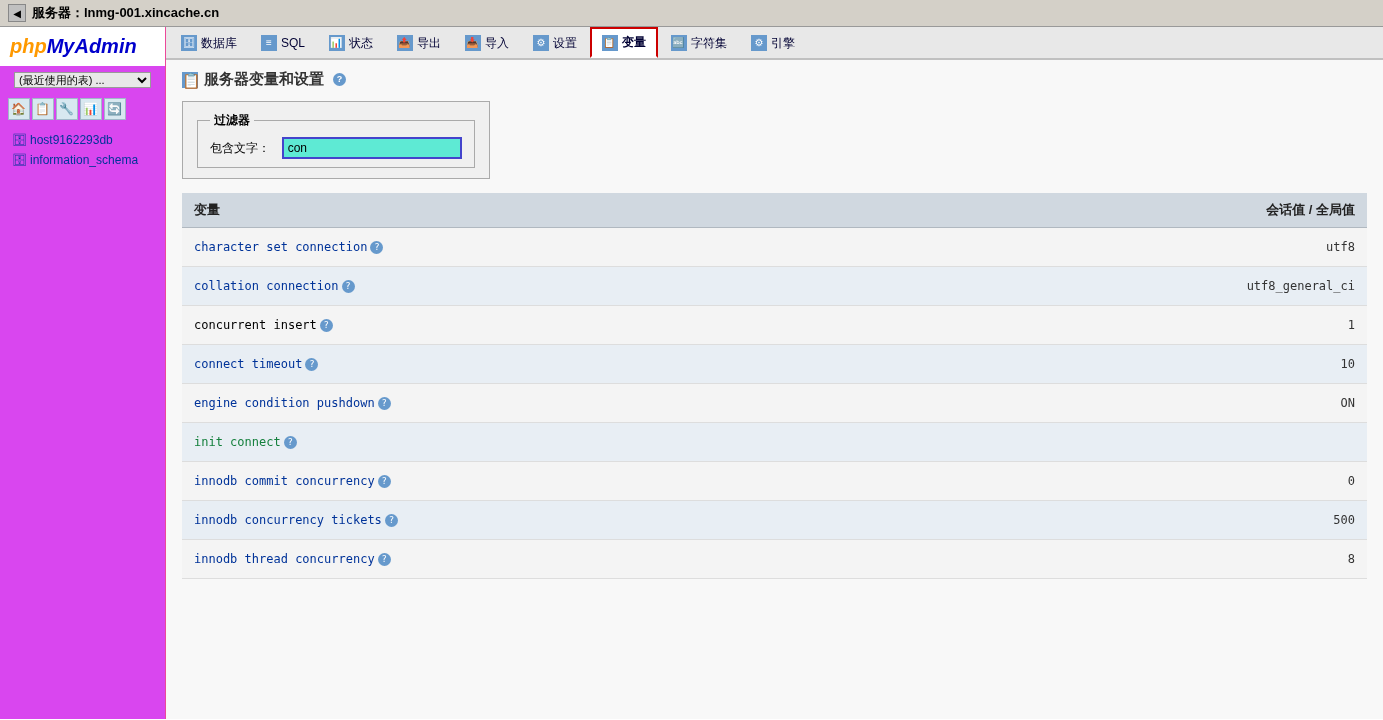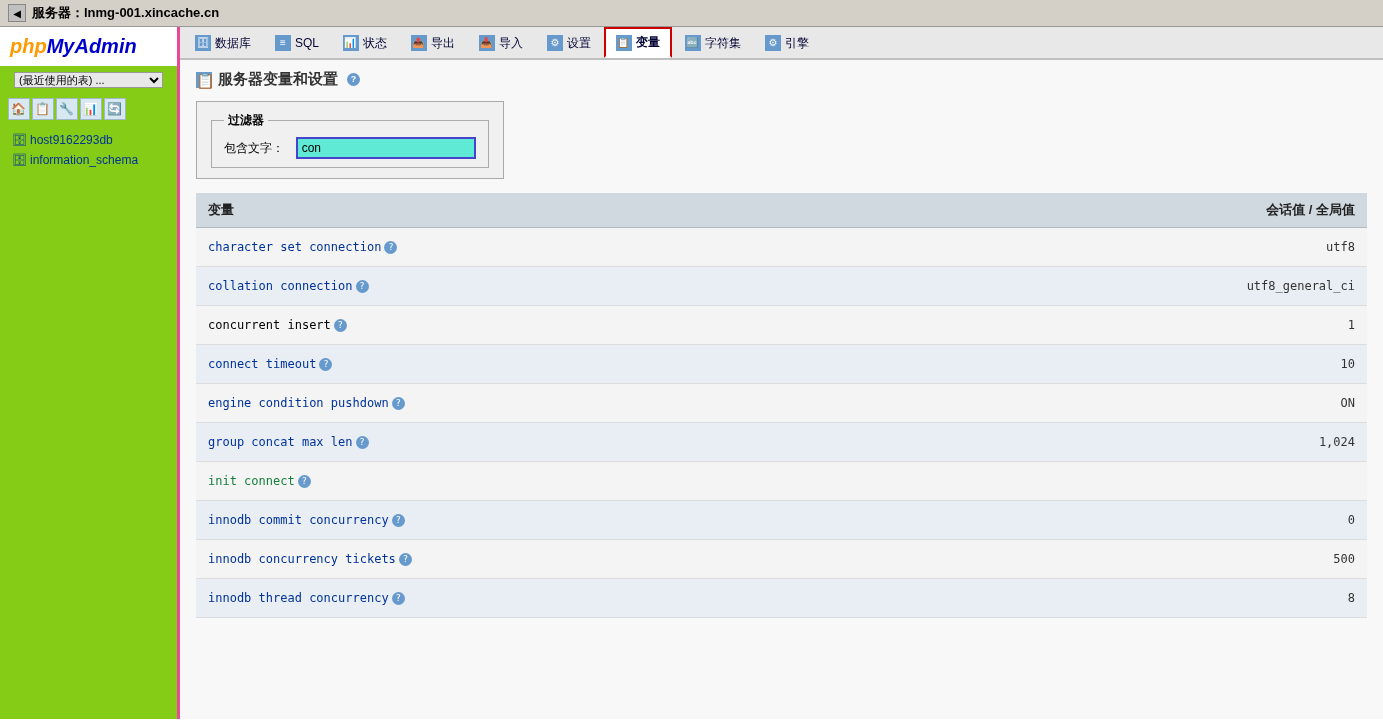--- a/index.html
+++ b/index.html
@@ -24,23 +24,23 @@
       cursor: pointer;
       font-size: 10px;
     }
     #titlebar .server-title { font-weight: bold; font-size: 13px; }
 
     
     #layout { display: flex; height: calc(720px - 28px); }
 
     
     #sidebar {
-      width: 180px;
-      background: #84cc16;
-      border-right: 3px solid #ec4899;
+      width: 166px;
+      background: #d946ef;
+      border-right: 1px solid #ec4899;
       flex-shrink: 0;
       overflow-y: auto;
     }
     #sidebar .logo-area {
       padding: 8px 10px;
       background: #fff;
     }
     #sidebar .dropdown-row {
       padding: 6px 14px;
       display: flex; align-items: center;
@@ -335,24 +335,20 @@
             </tr>
             <tr>
               <td class="var-name"><span style="color: rgb(0, 51, 153); font-family: monospace; cursor: pointer;">connect timeout</span><span class="help-icon">?</span></td>
               <td class="var-value">10</td>
             </tr>
             <tr>
               <td class="var-name"><span style="color: rgb(0, 51, 153); font-family: monospace; cursor: pointer;">engine condition pushdown</span><span class="help-icon">?</span></td>
               <td class="var-value">ON</td>
             </tr>
             <tr>
-              <td class="var-name"><span style="color: rgb(0, 51, 153); font-family: monospace; cursor: pointer;">group concat max len</span><span class="help-icon">?</span></td>
-              <td class="var-value">1,024</td>
-            </tr>
-            <tr>
               <td class="var-name"><span style="color: #15803d; font-family: monospace; cursor: pointer;">init connect</span><span class="help-icon">?</span></td>
               <td class="var-value"></td>
             </tr>
             <tr>
               <td class="var-name"><span style="color: rgb(0, 51, 153); font-family: monospace; cursor: pointer;">innodb commit concurrency</span><span class="help-icon">?</span></td>
               <td class="var-value">0</td>
             </tr>
             <tr>
               <td class="var-name"><span style="color: rgb(0, 51, 153); font-family: monospace; cursor: pointer;">innodb concurrency tickets</span><span class="help-icon">?</span></td>
               <td class="var-value">500</td>

